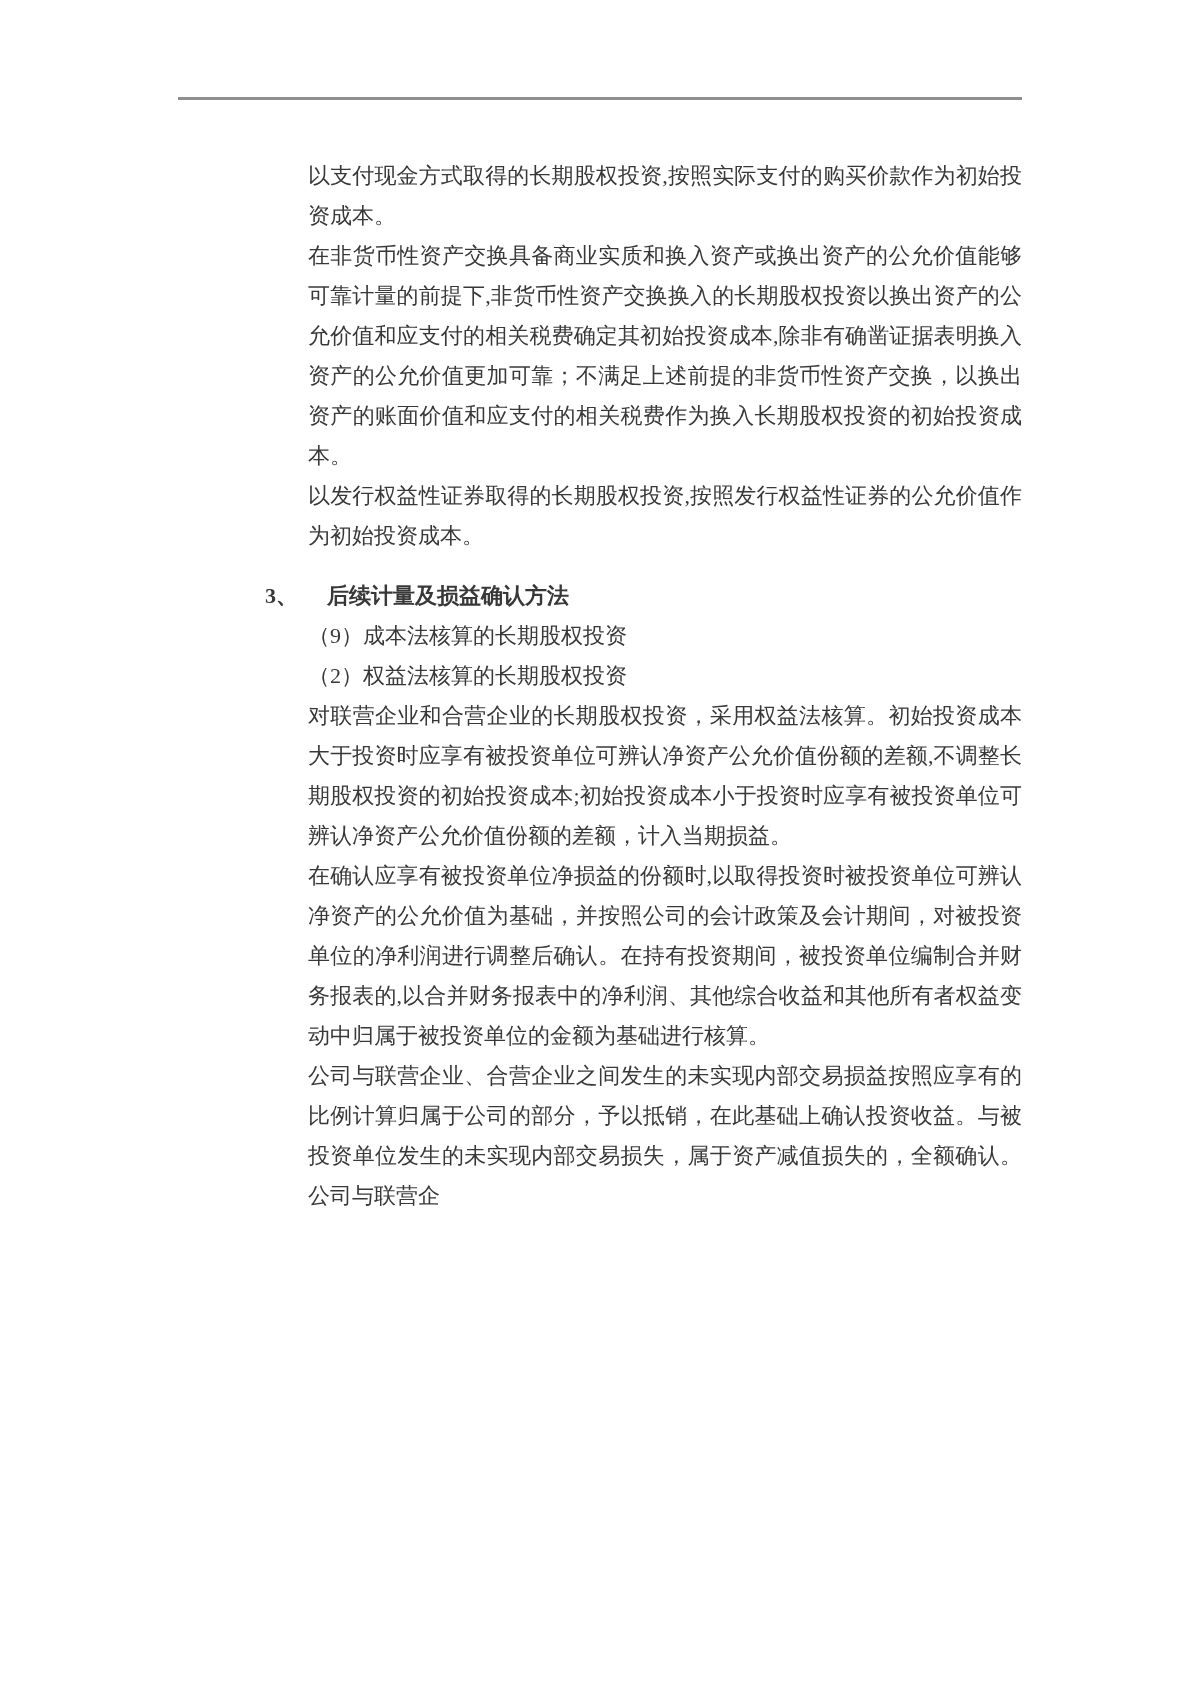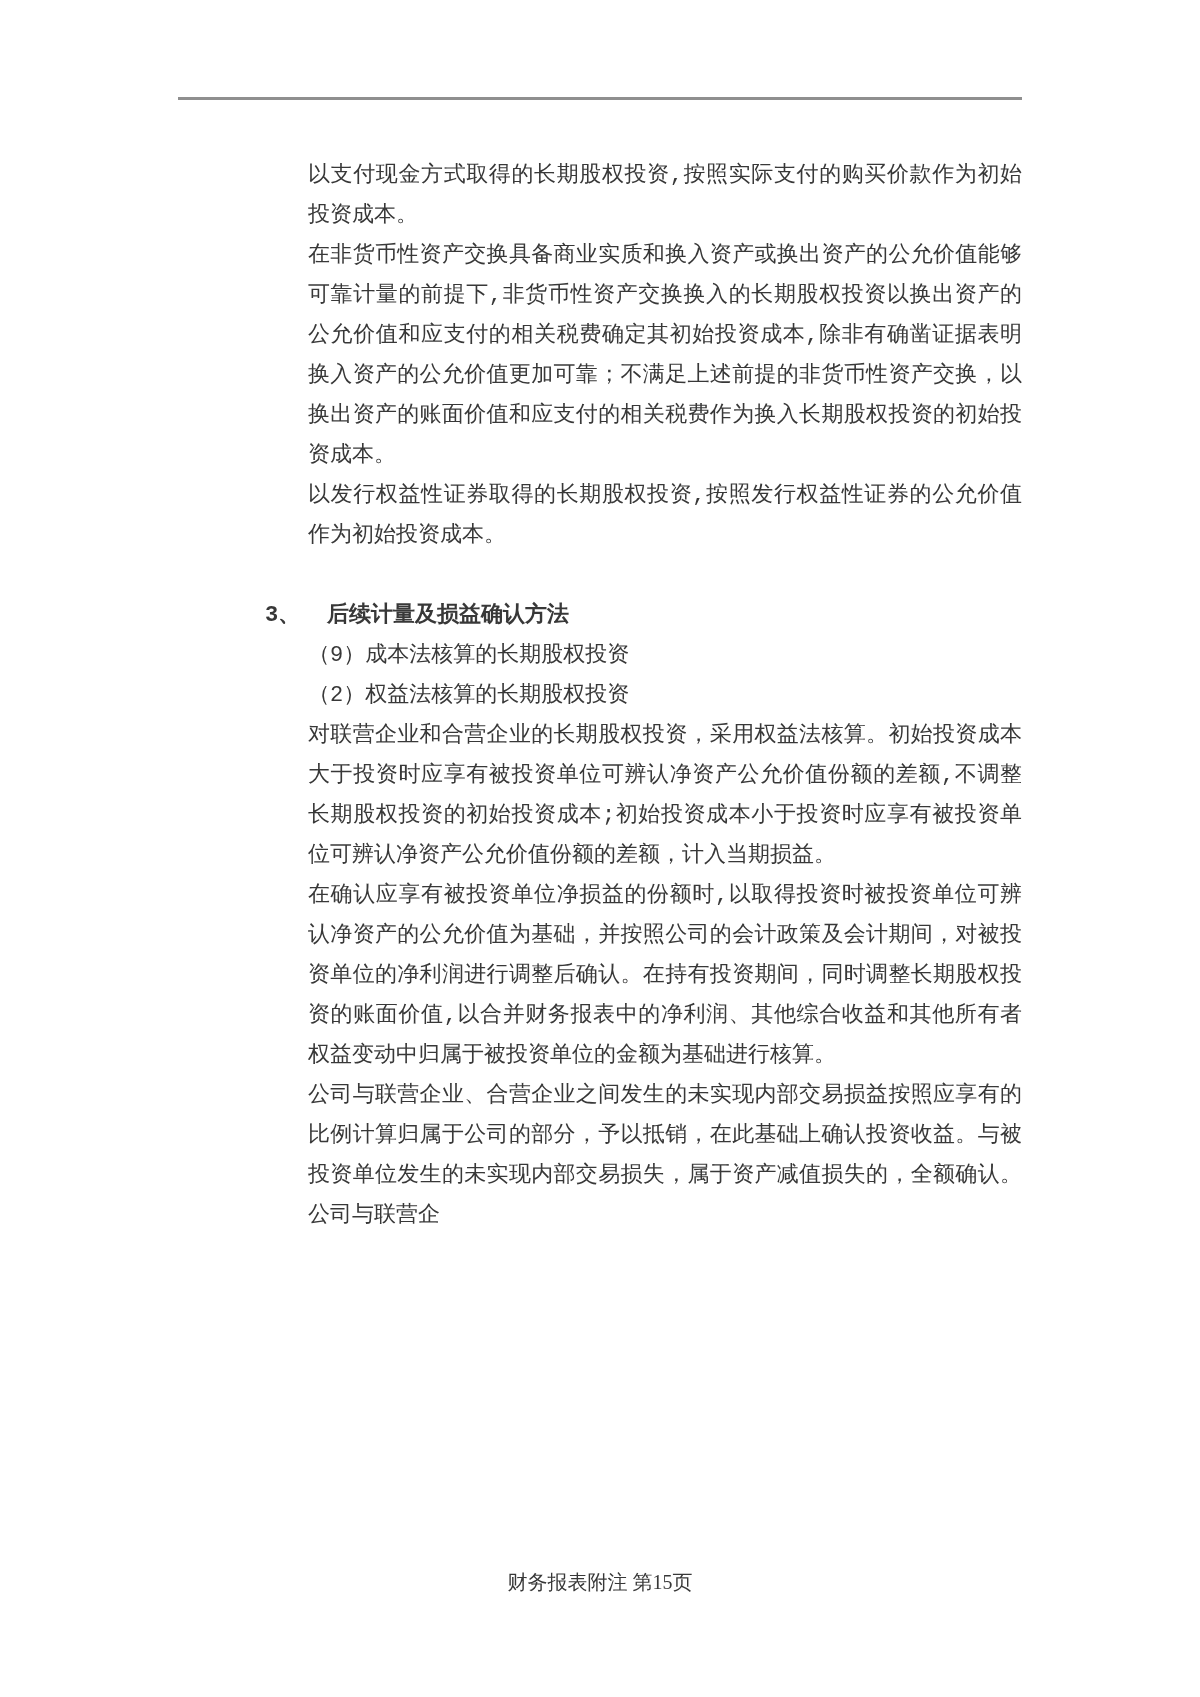--- a/index.html
+++ b/index.html
@@ -30,27 +30,26 @@
   }
   .content {
     position: absolute;
     left: 308px;
     top: 156px;
     width: 714px;
     font-size: 22px;
     line-height: 40px;
     text-align: justify;
     text-justify: inter-ideograph;
-    font-family: Liberation Mono, monospace;
   }
   .content p {
     margin: 0;
   }
   .section-heading {
-    margin: 40px 0 0 -43px;
+    margin: 20px 0 0 -43px;
     font-size: 22px;
     line-height: 40px;
     font-weight: 700;
     text-align: left;
     white-space: nowrap;
   }
   .section-number {
     display: inline-block;
     width: 62px;
   }
@@ -77,21 +76,18 @@
     <p>在非货币性资产交换具备商业实质和换入资产或换出资产的公允价值能够可靠计量的前提下,非货币性资产交换换入的长期股权投资以换出资产的公允价值和应支付的相关税费确定其初始投资成本,除非有确凿证据表明换入资产的公允价值更加可靠；不满足上述前提的非货币性资产交换，以换出资产的账面价值和应支付的相关税费作为换入长期股权投资的初始投资成本。</p>
     <p>以发行权益性证券取得的长期股权投资,按照发行权益性证券的公允价值作为初始投资成本。</p>
 
     <h3 class="section-heading">
       <span class="section-number">3、</span><span class="section-title">后续计量及损益确认方法</span>
     </h3>
 
     <p>（9）成本法核算的长期股权投资</p>
     <p>（2）权益法核算的长期股权投资</p>
     <p>对联营企业和合营企业的长期股权投资，采用权益法核算。初始投资成本大于投资时应享有被投资单位可辨认净资产公允价值份额的差额,不调整长期股权投资的初始投资成本;初始投资成本小于投资时应享有被投资单位可辨认净资产公允价值份额的差额，计入当期损益。</p>
-    <p>在确认应享有被投资单位净损益的份额时,以取得投资时被投资单位可辨认净资产的公允价值为基础，并按照公司的会计政策及会计期间，对被投资单位的净利润进行调整后确认。在持有投资期间，同时调整长期股权投资的账面价值,以合并财务报表中的净利润、其他综合收益和其他所有者权益变动中归属于被投资单位的金额为基础进行核算。</p>
+    <p>在确认应享有被投资单位净损益的份额时,以取得投资时被投资单位可辨认净资产的公允价值为基础，并按照公司的会计政策及会计期间，对被投资单位的净利润进行调整后确认。在持有投资期间，被投资单位编制合并财务报表的,以合并财务报表中的净利润、其他综合收益和其他所有者权益变动中归属于被投资单位的金额为基础进行核算。</p>
     <p>公司与联营企业、合营企业之间发生的未实现内部交易损益按照应享有的比例计算归属于公司的部分，予以抵销，在此基础上确认投资收益。与被投资单位发生的未实现内部交易损失，属于资产减值损失的，全额确认。公司与联营企</p>
   </main>
 
-  <footer class="page-footer">
-    <span>财务报表附注 第15页</span>
-  </footer>
 
 </div>
 
 </body></html>

